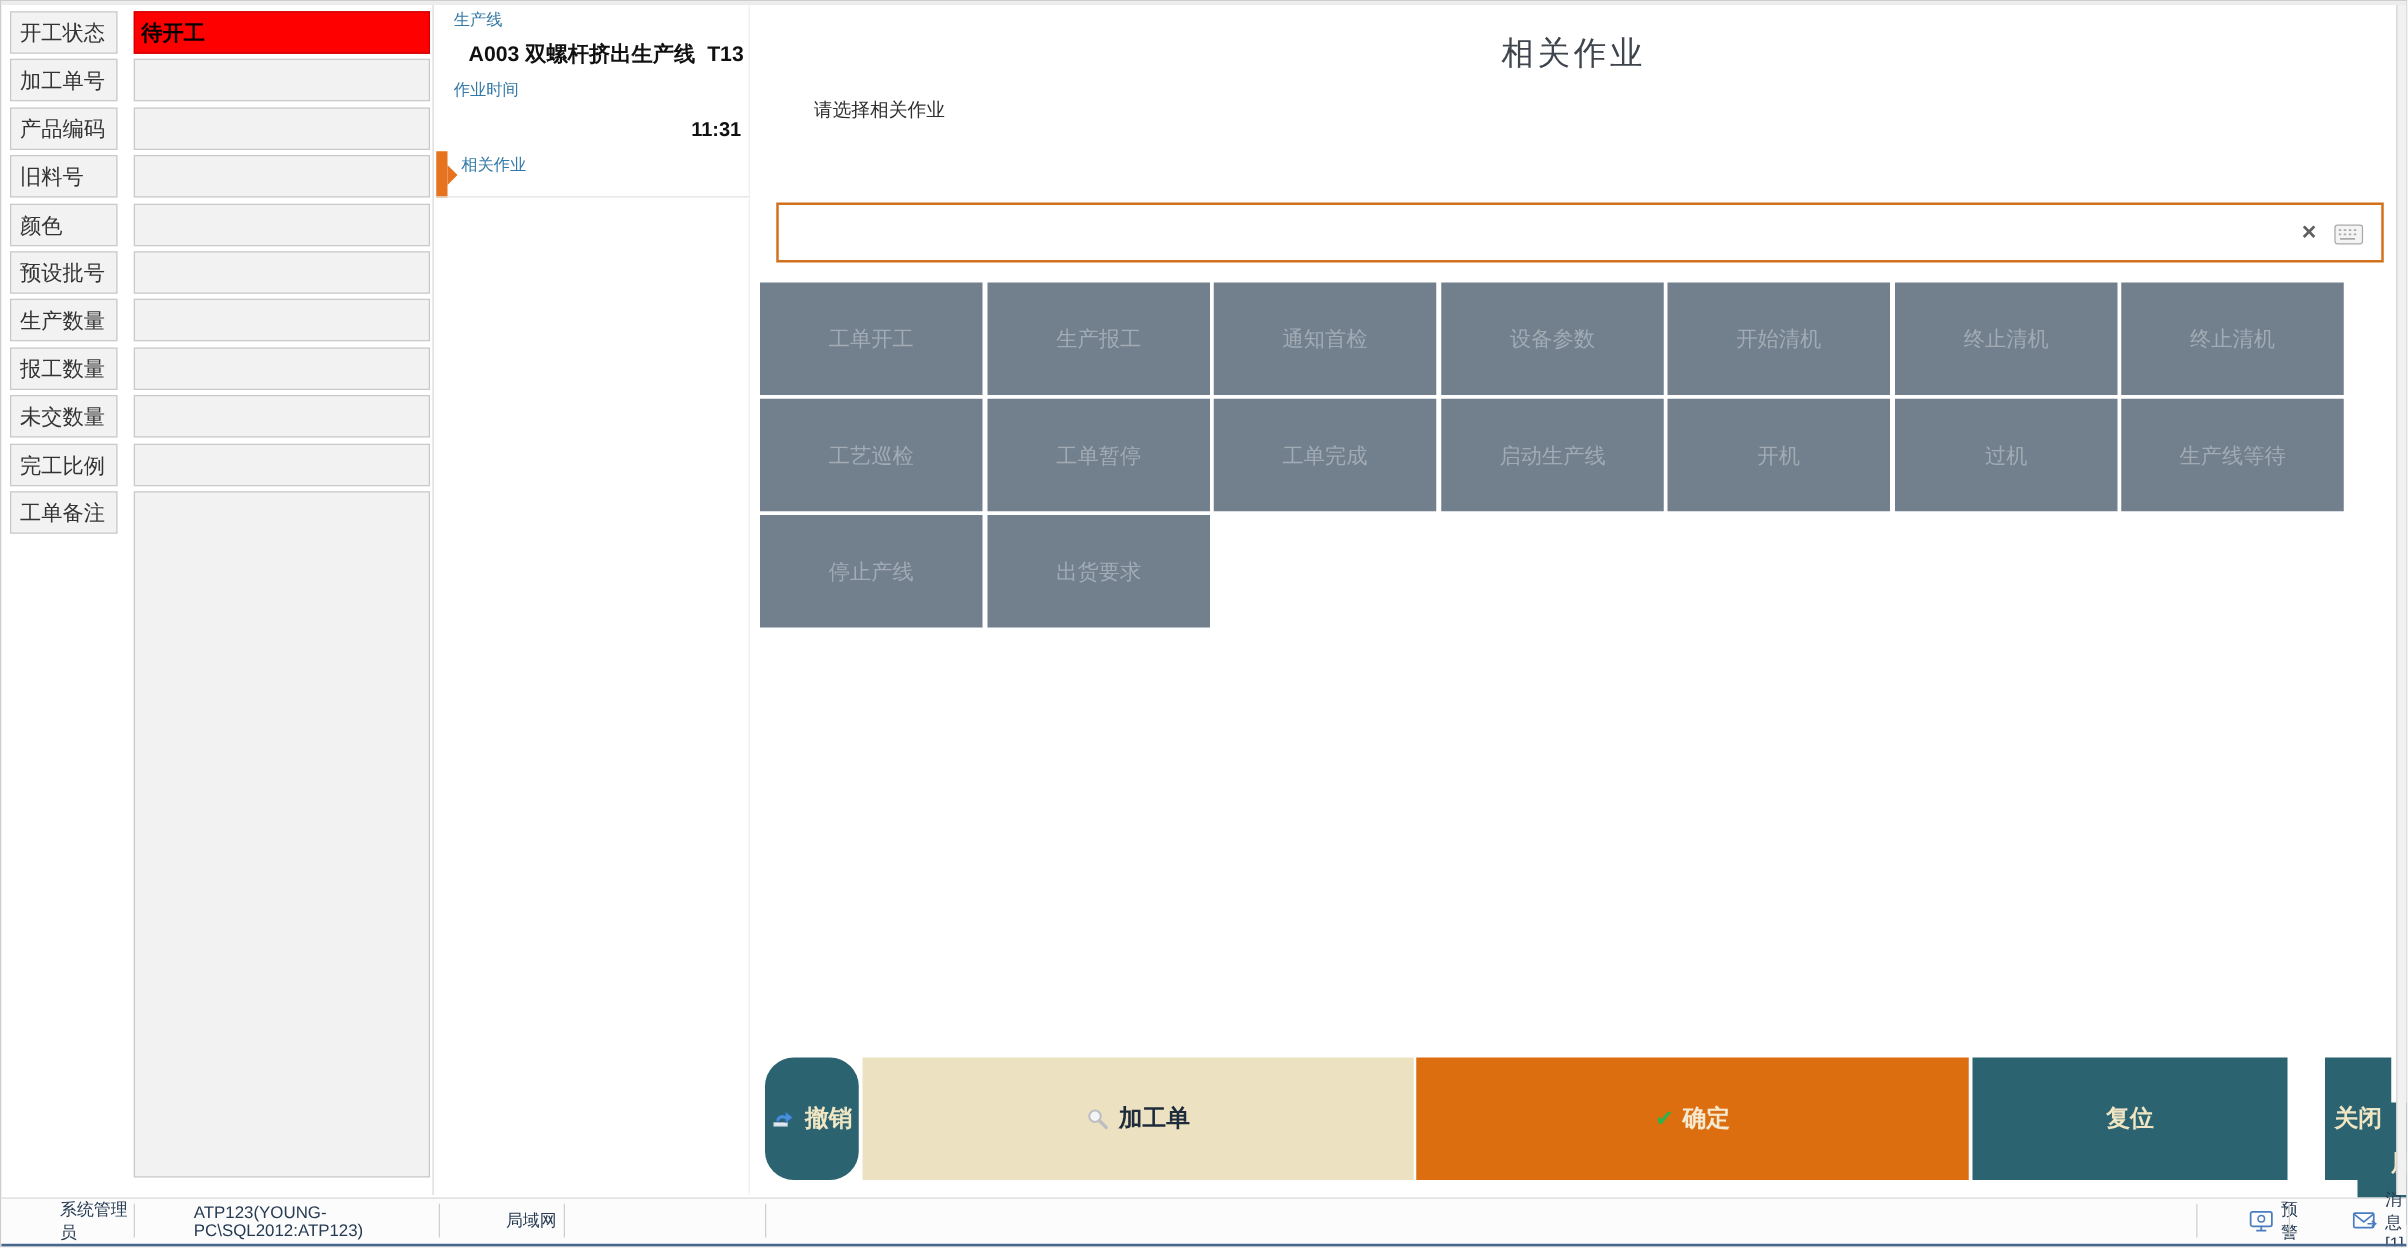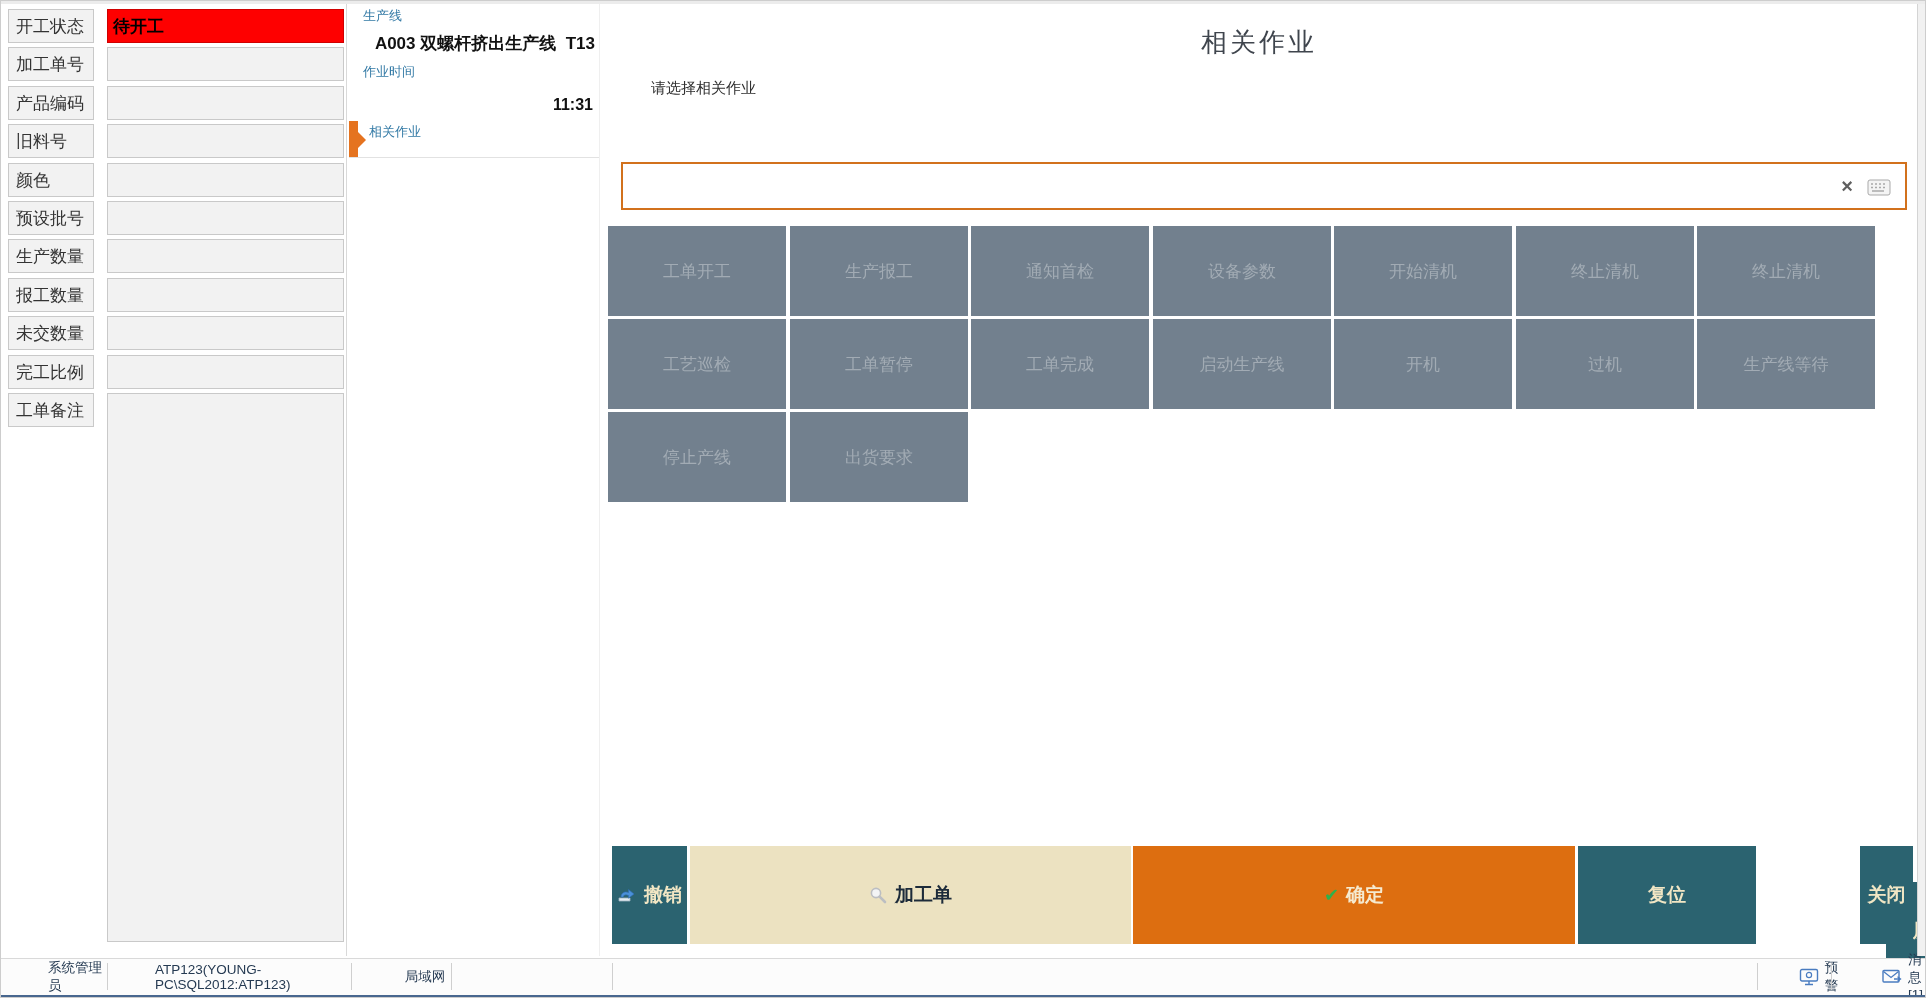--- a/index.html
+++ b/index.html
@@ -141,21 +141,21 @@
   <div class="abs tile" style="left:607px;top:318px">工艺巡检</div>
   <div class="abs tile" style="left:970px;top:318px">工单完成</div>
   <div class="abs tile" style="left:1152px;top:318px">启动生产线</div>
   <div class="abs tile" style="left:1333px;top:318px">开机</div>
   <div class="abs tile" style="left:1515px;top:318px">过机</div>
   <div class="abs tile" style="left:1696px;top:318px">生产线等待</div>
 
   <div class="abs tile" style="left:607px;top:411px">停止产线</div>
   <div class="abs tile" style="left:789px;top:411px">出货要求</div>
 
-  <div class="abs bbtn teal" style="left:611px;width:75px;">
+  <div class="abs bbtn teal" style="left:611px;width:75px;border-radius:23px;">
     <span style="line-height:0">
       <svg width="20" height="16" viewBox="0 0 20 16">
         <path d="M2 14h11v-3H2z" fill="#e3ebf1" stroke="#9fb4c2" stroke-width="0.8"></path>
         <path d="M4 10C4 5.5 8.5 4 11.5 5.5V2.5L17 7l-5.5 4.2V8.5C9 7.2 6.5 7.8 6.3 10Z" fill="#4a90d9" stroke="#2f6db3" stroke-width="0.6"></path>
       </svg>
     </span>
     <span>撤销</span>
   </div>
 
   <div class="abs bbtn cream" style="left:689px;width:441px;">
@@ -166,21 +166,21 @@
       </svg>
     </span>
     <span>加工单</span>
   </div>
 
   <div class="abs bbtn orange" style="left:1132px;width:442px;">
     <span class="check">✔</span>
     <span>确定</span>
   </div>
 
-  <div class="abs bbtn teal" style="left:1577px;width:178px;">
+  <div class="abs bbtn teal" style="left:1577px;width:252px;">
     <span>复位</span>
   </div>
   <div class="abs bbtn teal" style="left:1885px;width:53px;margin-top:36px;">
     <span>全屏</span>
   </div>
   <div class="abs bbtn teal" style="left:1859px;width:53px;">
     <span>关闭</span>
   </div>
 
   <div class="abs statusbar"></div>

